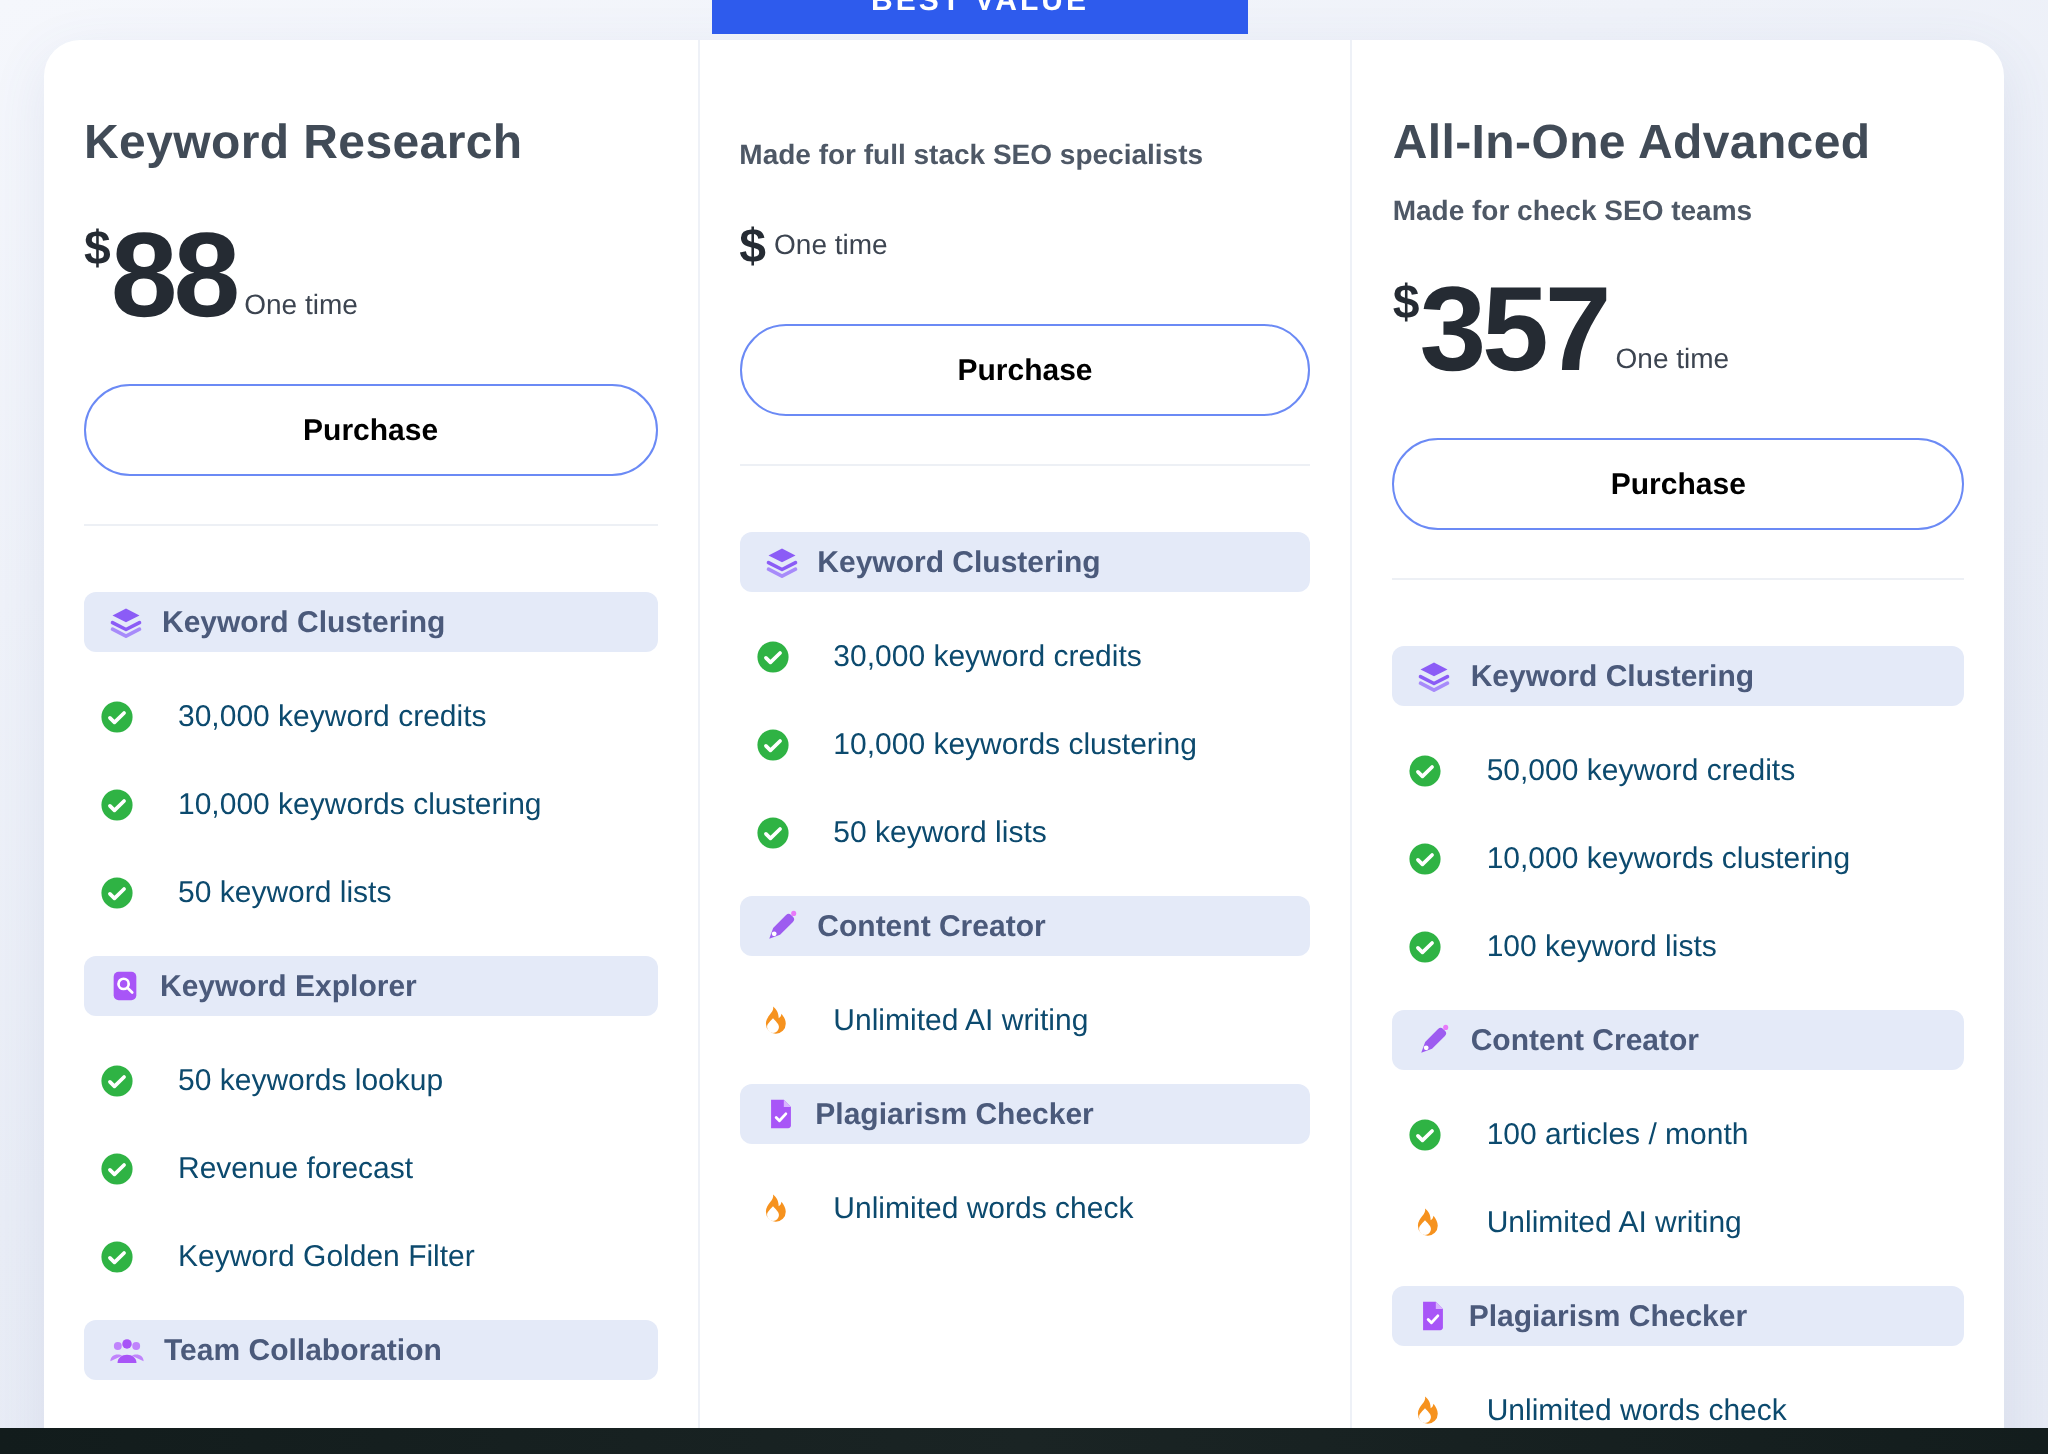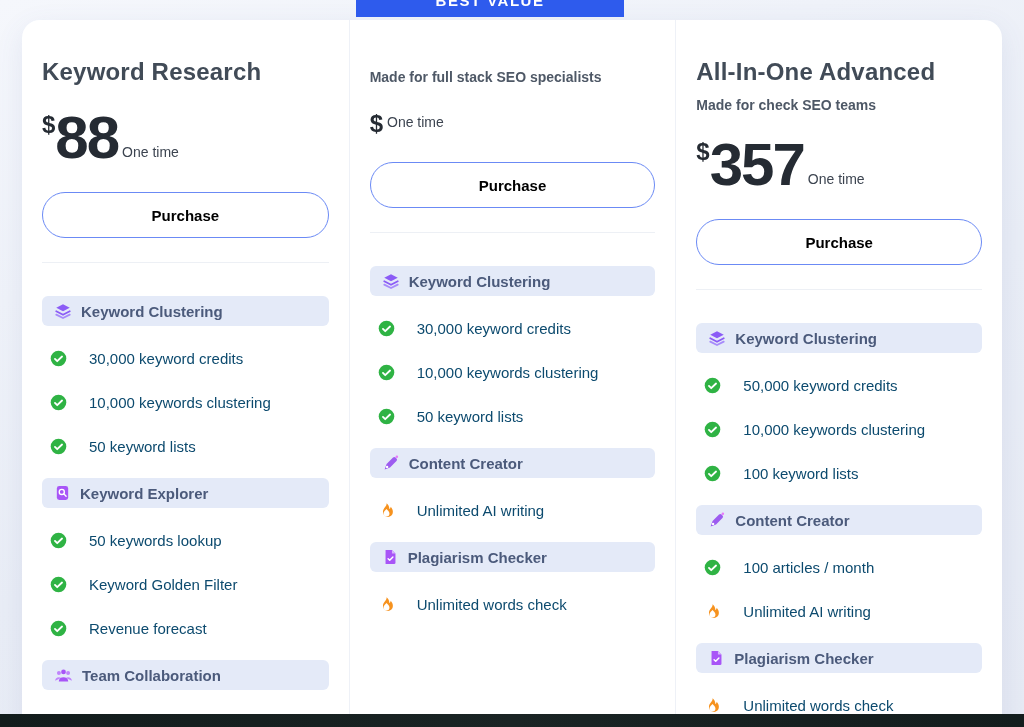--- a/index.html
+++ b/index.html
@@ -170,29 +170,29 @@
             </svg>
           </span>
         <span>50 keywords lookup</span>
       </div>
       <div class="feat">
         <span class="ic">
             <svg width="17" height="17" viewBox="0 0 24 24">
               <use href="#i-check"></use>
             </svg>
           </span>
+        <span>Revenue forecast</span>
+      </div>
+      <div class="feat">
+        <span class="ic">
+            <svg width="17" height="17" viewBox="0 0 24 24">
+              <use href="#i-check"></use>
+            </svg>
+          </span>
         <span>Keyword Golden Filter</span>
-      </div>
-      <div class="feat">
-        <span class="ic">
-            <svg width="17" height="17" viewBox="0 0 24 24">
-              <use href="#i-check"></use>
-            </svg>
-          </span>
-        <span>Revenue forecast</span>
       </div>
 
       <div class="chip">
         <span class="ic">
             <svg width="19" height="19" viewBox="0 0 24 24">
               <use href="#i-team"></use>
             </svg>
           </span>
         <span>Team Collaboration</span>
       </div>

